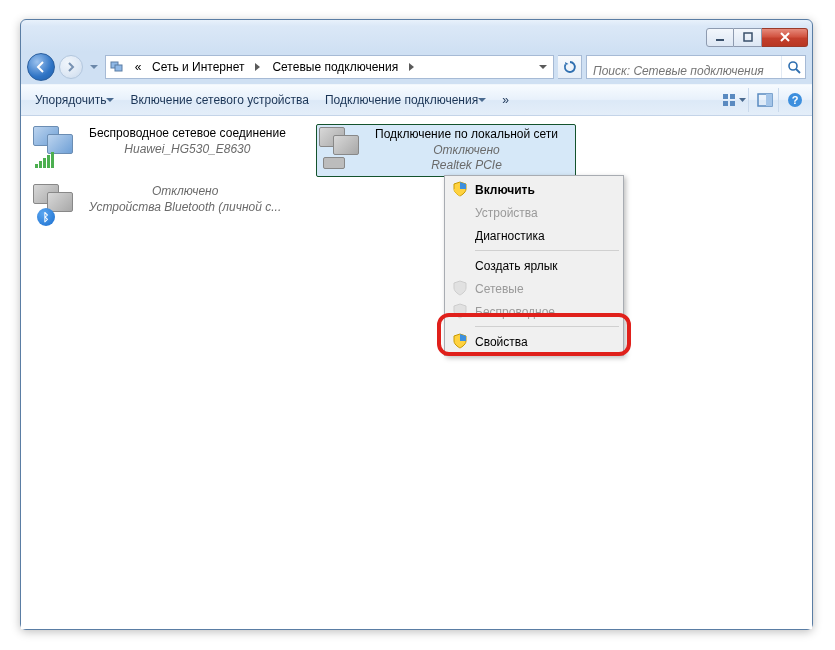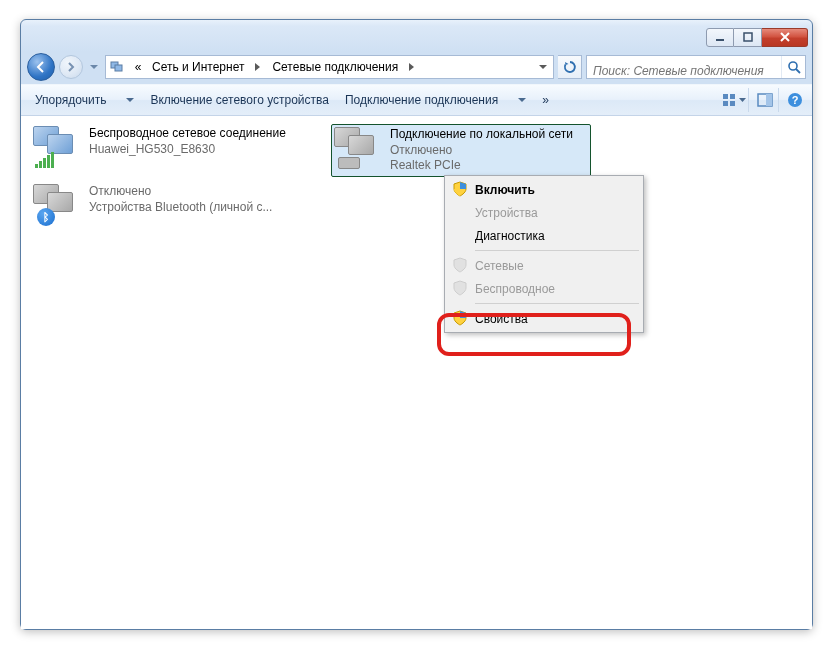--- a/index.html
+++ b/index.html
@@ -132,21 +132,21 @@
   height: 32px;
   background: linear-gradient(#f7fbff, #e8f1fb 48%, #dce9f7 52%, #e4eef9);
   border-top: 1px solid #f0f6fc;
   border-bottom: 1px solid #c4d4e8;
   display: flex;
   align-items: center;
   padding: 0 6px;
 }
 .tbtn {
   padding: 4px 8px;
-  display: flex; align-items: center; gap: 20px;
+  display: flex; align-items: center; gap: 0;
   cursor: pointer;
   border-radius: 2px;
   color: #1b3556;
 }
 .tbtn-icons {
   margin-left: auto;
   display: flex; align-items: center; gap: 2px;
 }
 .tbtn-icon {
   width: 28px; height: 24px;
@@ -158,22 +158,23 @@
 .tbtn-icon:first-child { border-left: none; }
 
 .content {
   background: #fff;
   height: calc(100% - 96px);
   padding: 8px 10px;
   position: relative;
 }
 .conn-grid {
   display: flex;
-  gap: 40px;
+  gap: 25px;
   flex-wrap: wrap;
+  text-align: center;
 }
 .conn-col { display: flex; flex-direction: column; gap: 10px; width: 260px; }
 .conn {
   display: flex;
   gap: 8px;
   padding: 2px;
   cursor: pointer;
 }
 .conn.selected {
   background: #d6e8f8;
@@ -213,27 +214,27 @@
 }
 .plug {
   position: absolute; left: 4px; bottom: 2px;
   width: 22px; height: 12px;
   background: #bcbcbc;
   border: 1px solid #888;
   border-radius: 2px;
 }
 .conn-text { display: flex; flex-direction: column; line-height: 1.3; }
 .conn-name { color: #000; }
-.conn-sub { color: #6a6a6a; }
+.conn-sub { color: #6a6a6a; font-style: italic; }
 .conn-sub.ellipsis { white-space: nowrap; overflow: hidden; text-overflow: ellipsis; max-width: 200px; }
 
 .ctxmenu {
   position: absolute;
   left: 423px; top: 155px;
-  width: 200px;
+  width: 180px;
   background: #f0f0f0;
   border: 1px solid #a8acb2;
   box-shadow: 2px 2px 5px rgba(0,0,0,0.25);
   padding: 2px;
 }
 .ctxitem {
   display: flex; align-items: center;
   height: 23px;
   padding: 0 12px 0 28px;
   position: relative;
@@ -445,20 +446,23 @@
         </svg>
       <span>Включить</span>
     </div>
     <div class="ctxitem disabled">
         <span>Устройства</span>
       </div>
     <div class="ctxitem">
         <span>Диагностика</span>
       </div>
     <div class="ctxsep"></div>
+    <div class="ctxitem">
+        <span>Создать ярлык</span>
+      </div>
     <div class="ctxitem disabled">
       <svg class="ctx-shield" viewBox="0 0 16 16" opacity="0.4">
           <path d="M8 1 L14 3 V8 C14 12 8 15 8 15 C8 15 2 12 2 8 V3 Z" fill="#ccc" stroke="#999"></path>
         </svg>
       <span>Сетевые</span>
     </div>
     <div class="ctxitem disabled">
       <svg class="ctx-shield" viewBox="0 0 16 16" opacity="0.4">
           <path d="M8 1 L14 3 V8 C14 12 8 15 8 15 C8 15 2 12 2 8 V3 Z" fill="#ccc" stroke="#999"></path>
         </svg>

